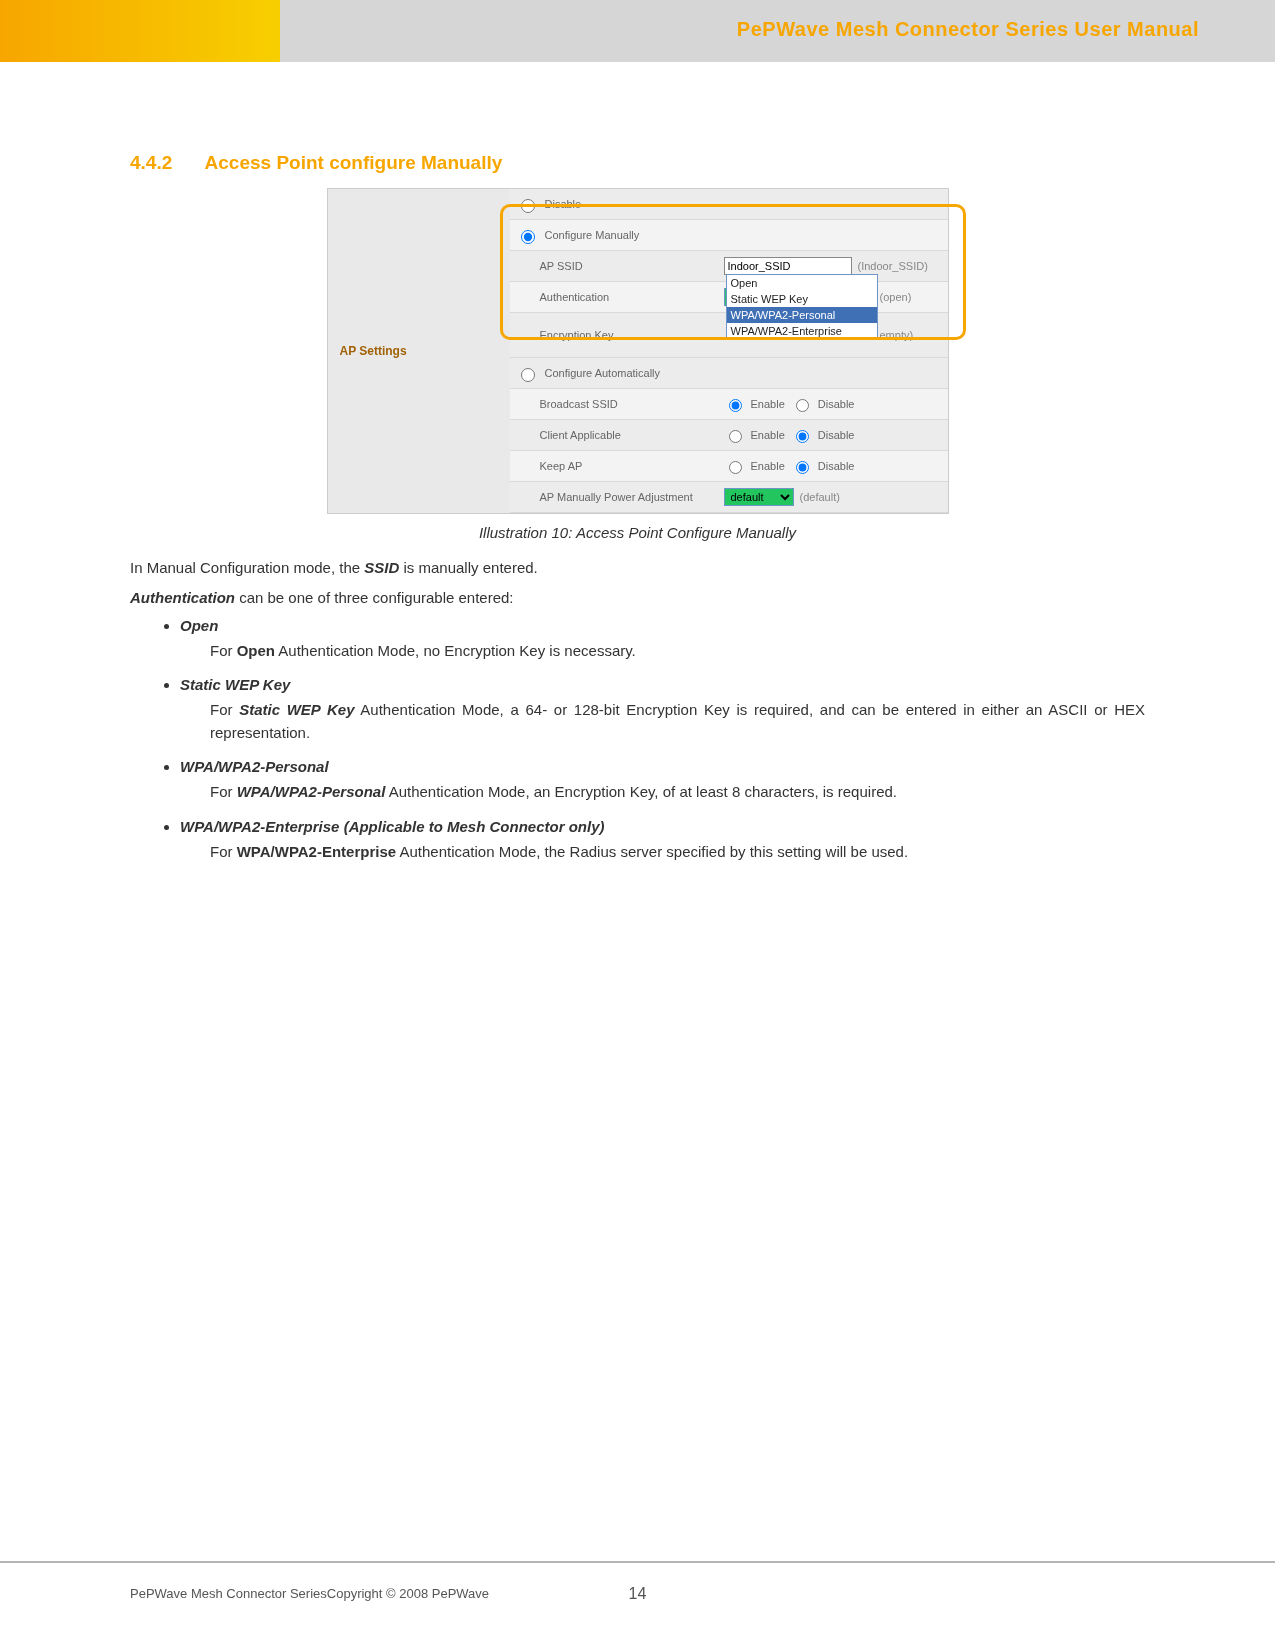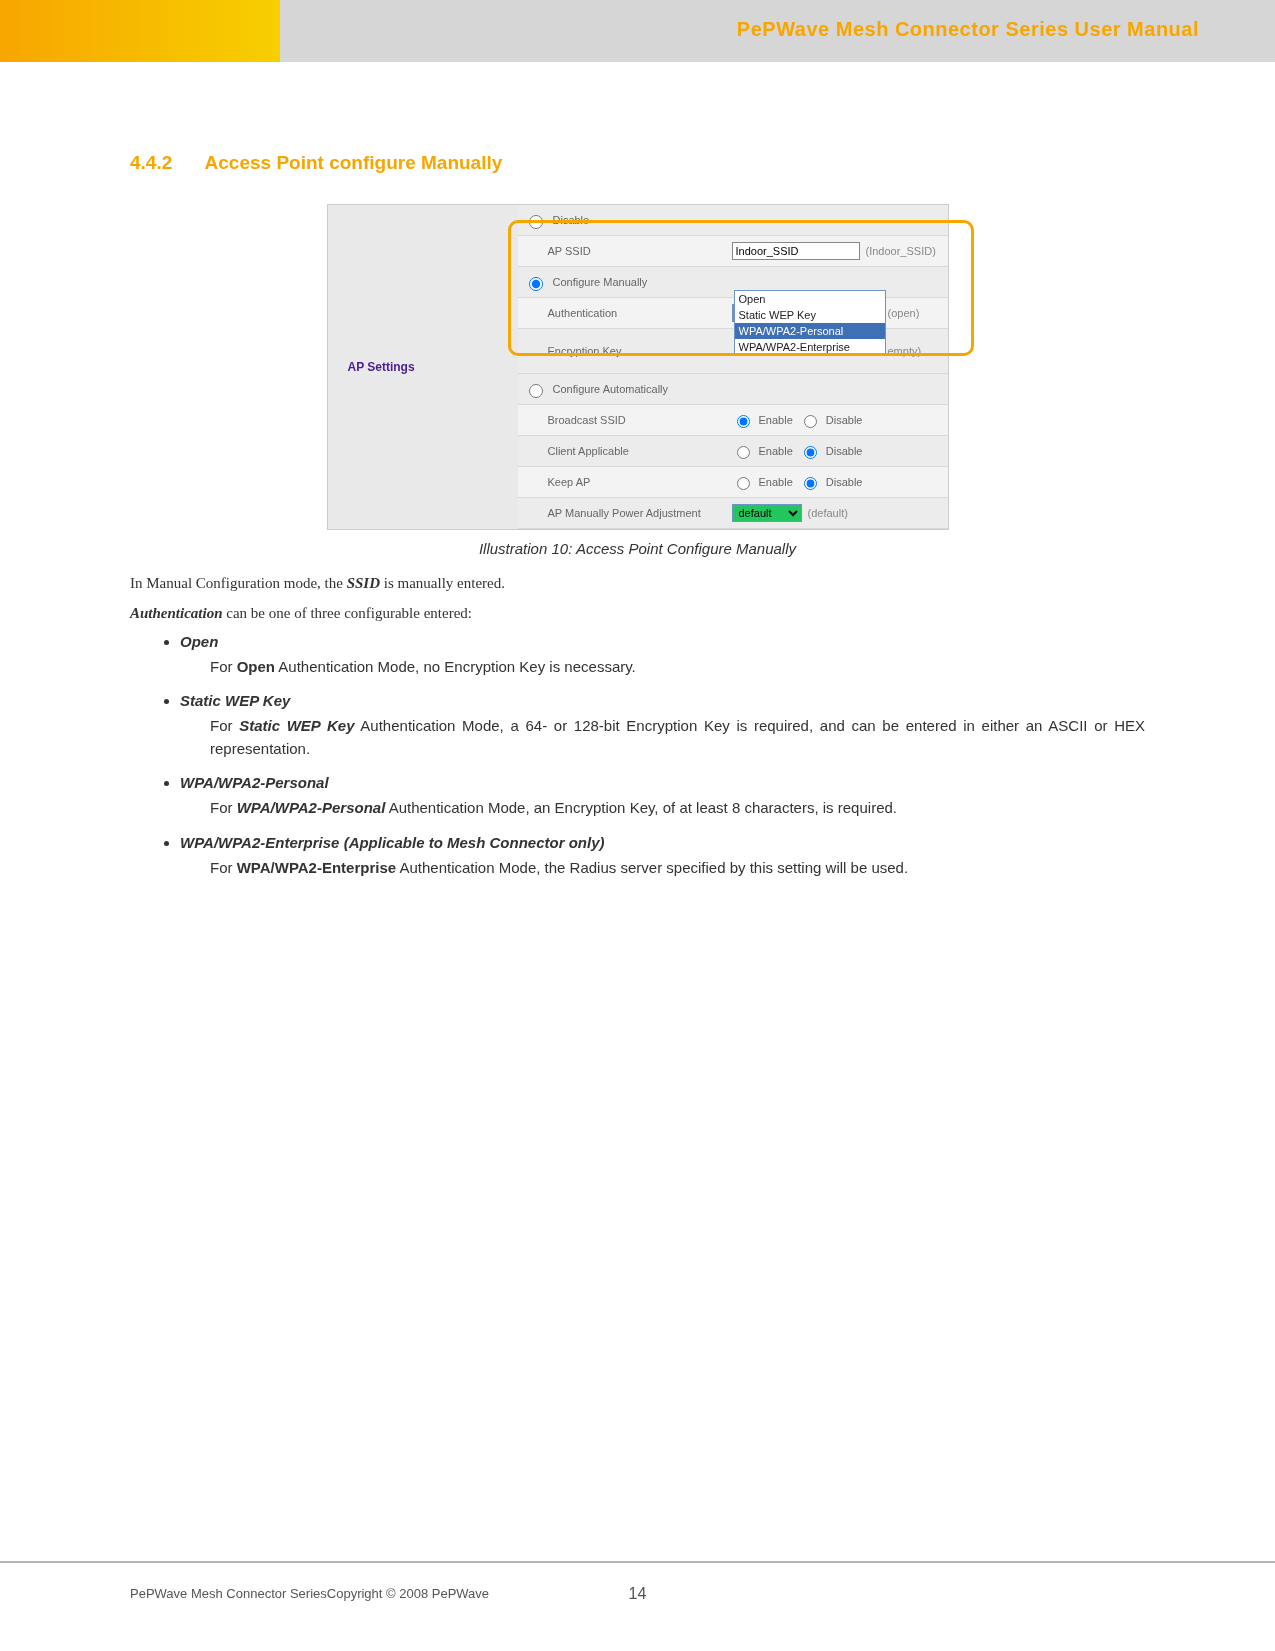--- a/index.html
+++ b/index.html
@@ -32,21 +32,21 @@
     letter-spacing: 0.5px;
     font-family: "Century Gothic", Verdana, sans-serif;
   }
   .content {
     padding: 90px 130px 0 130px;
   }
   h2.section {
     color: #f7a600;
     font-size: 19px;
     font-weight: bold;
-    margin: 0 0 30px 0;
+    margin: 0 0 14px 0;
     font-family: "Century Gothic", Verdana, sans-serif;
   }
   h2.section .num {
     display: inline-block;
     width: 70px;
   }
 
   
   .shot {
     width: 620px;
@@ -55,23 +55,23 @@
     font-family: Tahoma, Verdana, sans-serif;
     font-size: 11px;
     color: #666;
     background: #eeeeee;
     display: flex;
   }
   .shot-label {
     width: 170px;
     display: flex;
     align-items: center;
-    padding-left: 20px;
+    padding-left: 12px;
     font-weight: bold;
-    color: #4c1d95;
+    color: #a16207;
     font-size: 12px;
     background: #e9e9e9;
   }
   .shot-table {
     flex: 1;
     position: relative;
   }
   .shot-row {
     display: flex;
     align-items: center;
@@ -141,21 +141,21 @@
   }
 
   .caption {
     text-align: center;
     font-style: italic;
     font-size: 15px;
     margin: 8px 0 16px 0;
     color: #333;
   }
 
-  p.body { margin: 8px 0; line-height: 1.45; font-size: 15px; font-family: Liberation Serif, serif; }
+  p.body { margin: 8px 0; line-height: 1.45; font-size: 15px; }
   ul.auth-list {
     list-style: disc;
     margin: 6px 0 0 50px;
     padding: 0;
   }
   ul.auth-list > li {
     margin-bottom: 4px;
     font-size: 15px;
   }
   ul.auth-list > li .lbl {
@@ -215,31 +215,31 @@
       <div class="shot-label">AP Settings</div>
       <div class="shot-table">
         <div class="overlay-highlight"></div>
 
         <div class="shot-row">
           <input type="radio" class="radio" style="">
           <span class="k">Disable</span>
         </div>
 
         <div class="shot-row">
+          <input type="radio" class="radio" checked="" style="">
+          <span class="k">Configure Manually</span>
+        </div>
+
+        <div class="shot-row">
           <span style="width:20px"></span>
           <span class="k">AP SSID</span>
           <span class="v">
             <input class="txt" value="Indoor_SSID" style="">
             <span class="hint">(Indoor_SSID)</span>
           </span>
-        </div>
-
-        <div class="shot-row">
-          <input type="radio" class="radio" checked="" style="">
-          <span class="k">Configure Manually</span>
         </div>
 
         <div class="shot-row">
           <span style="width:20px"></span>
           <span class="k">Authentication</span>
           <span class="v">
             <select class="auth">
               <option>WPA/WPA2-Personal</option>
             </select>
             <span class="hint">(open)</span>

